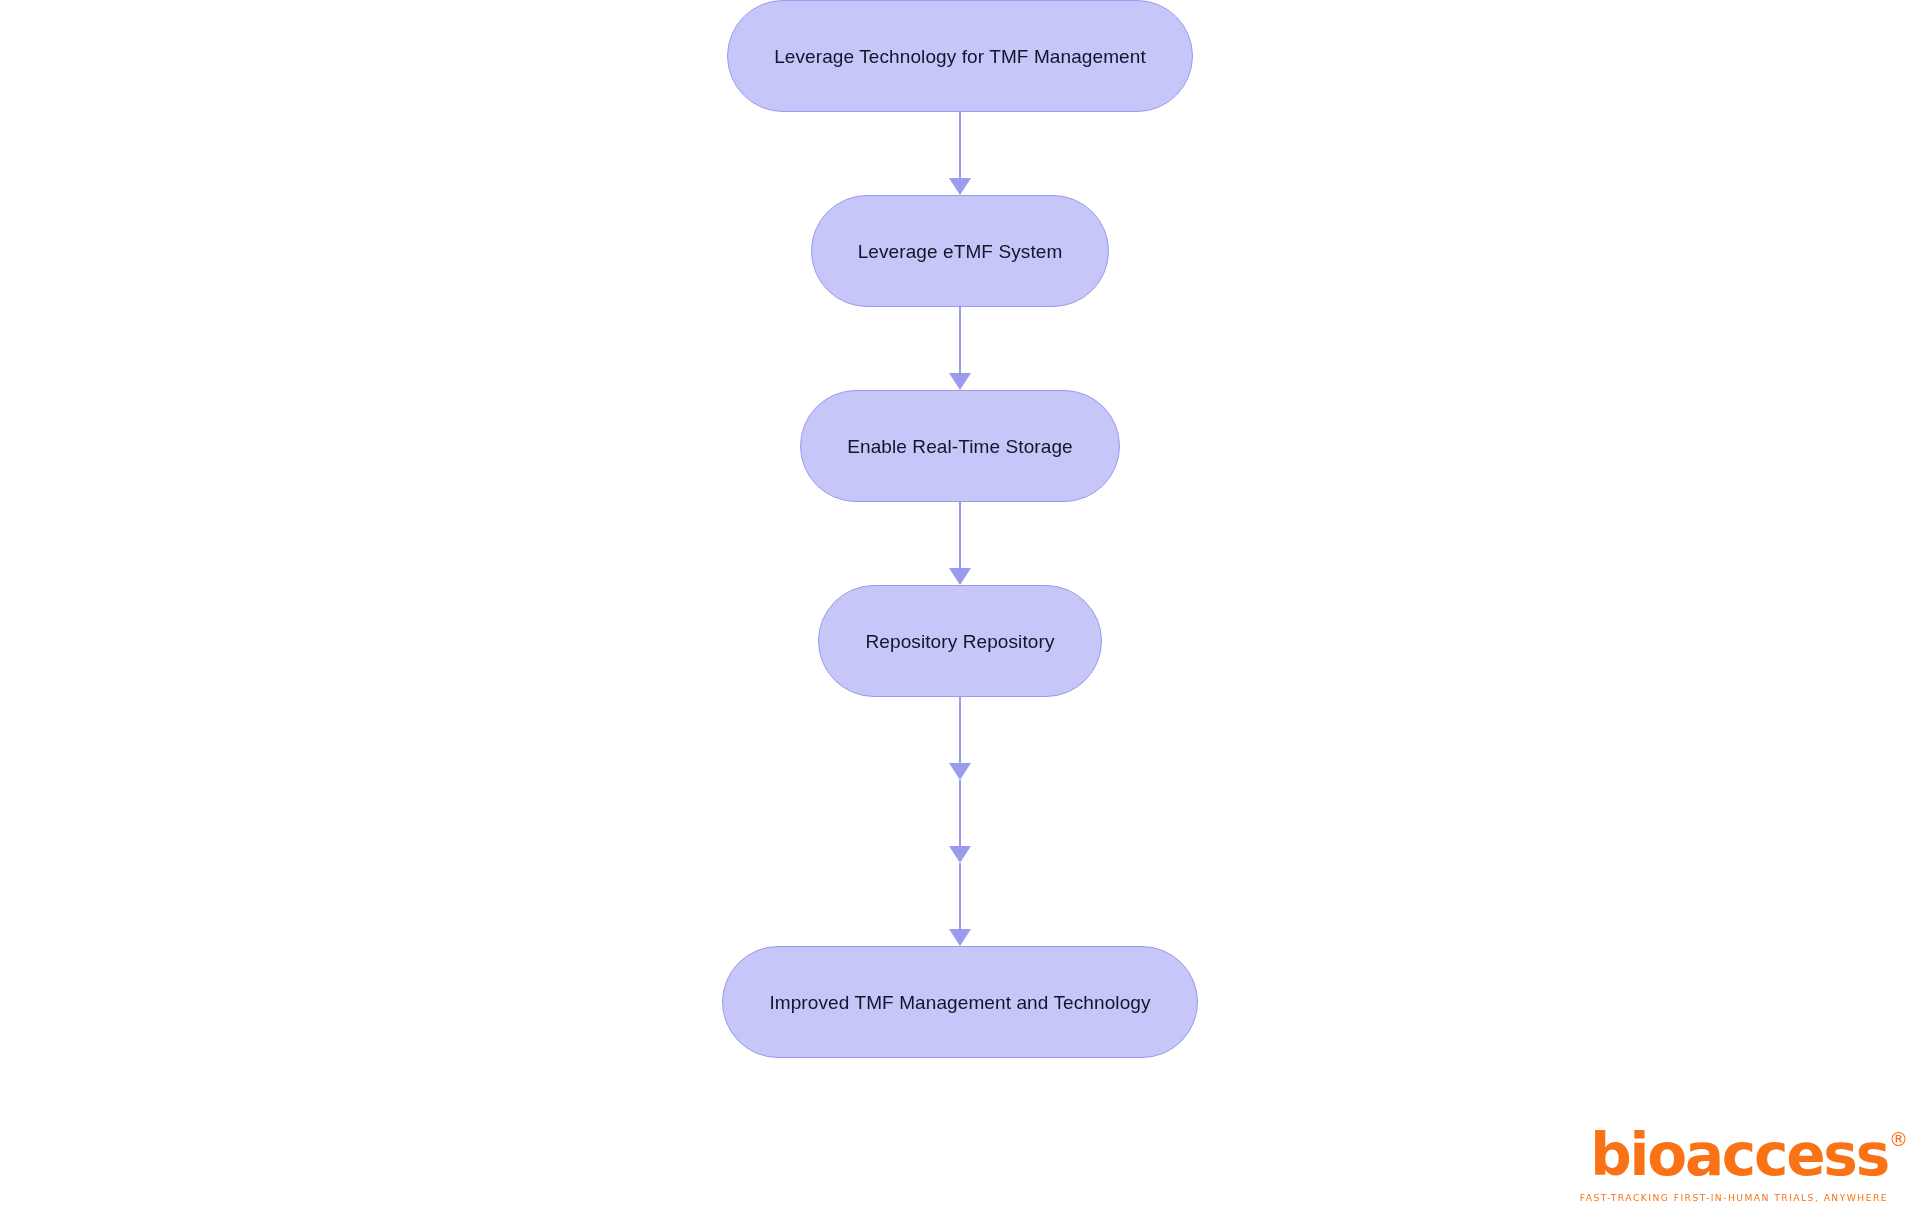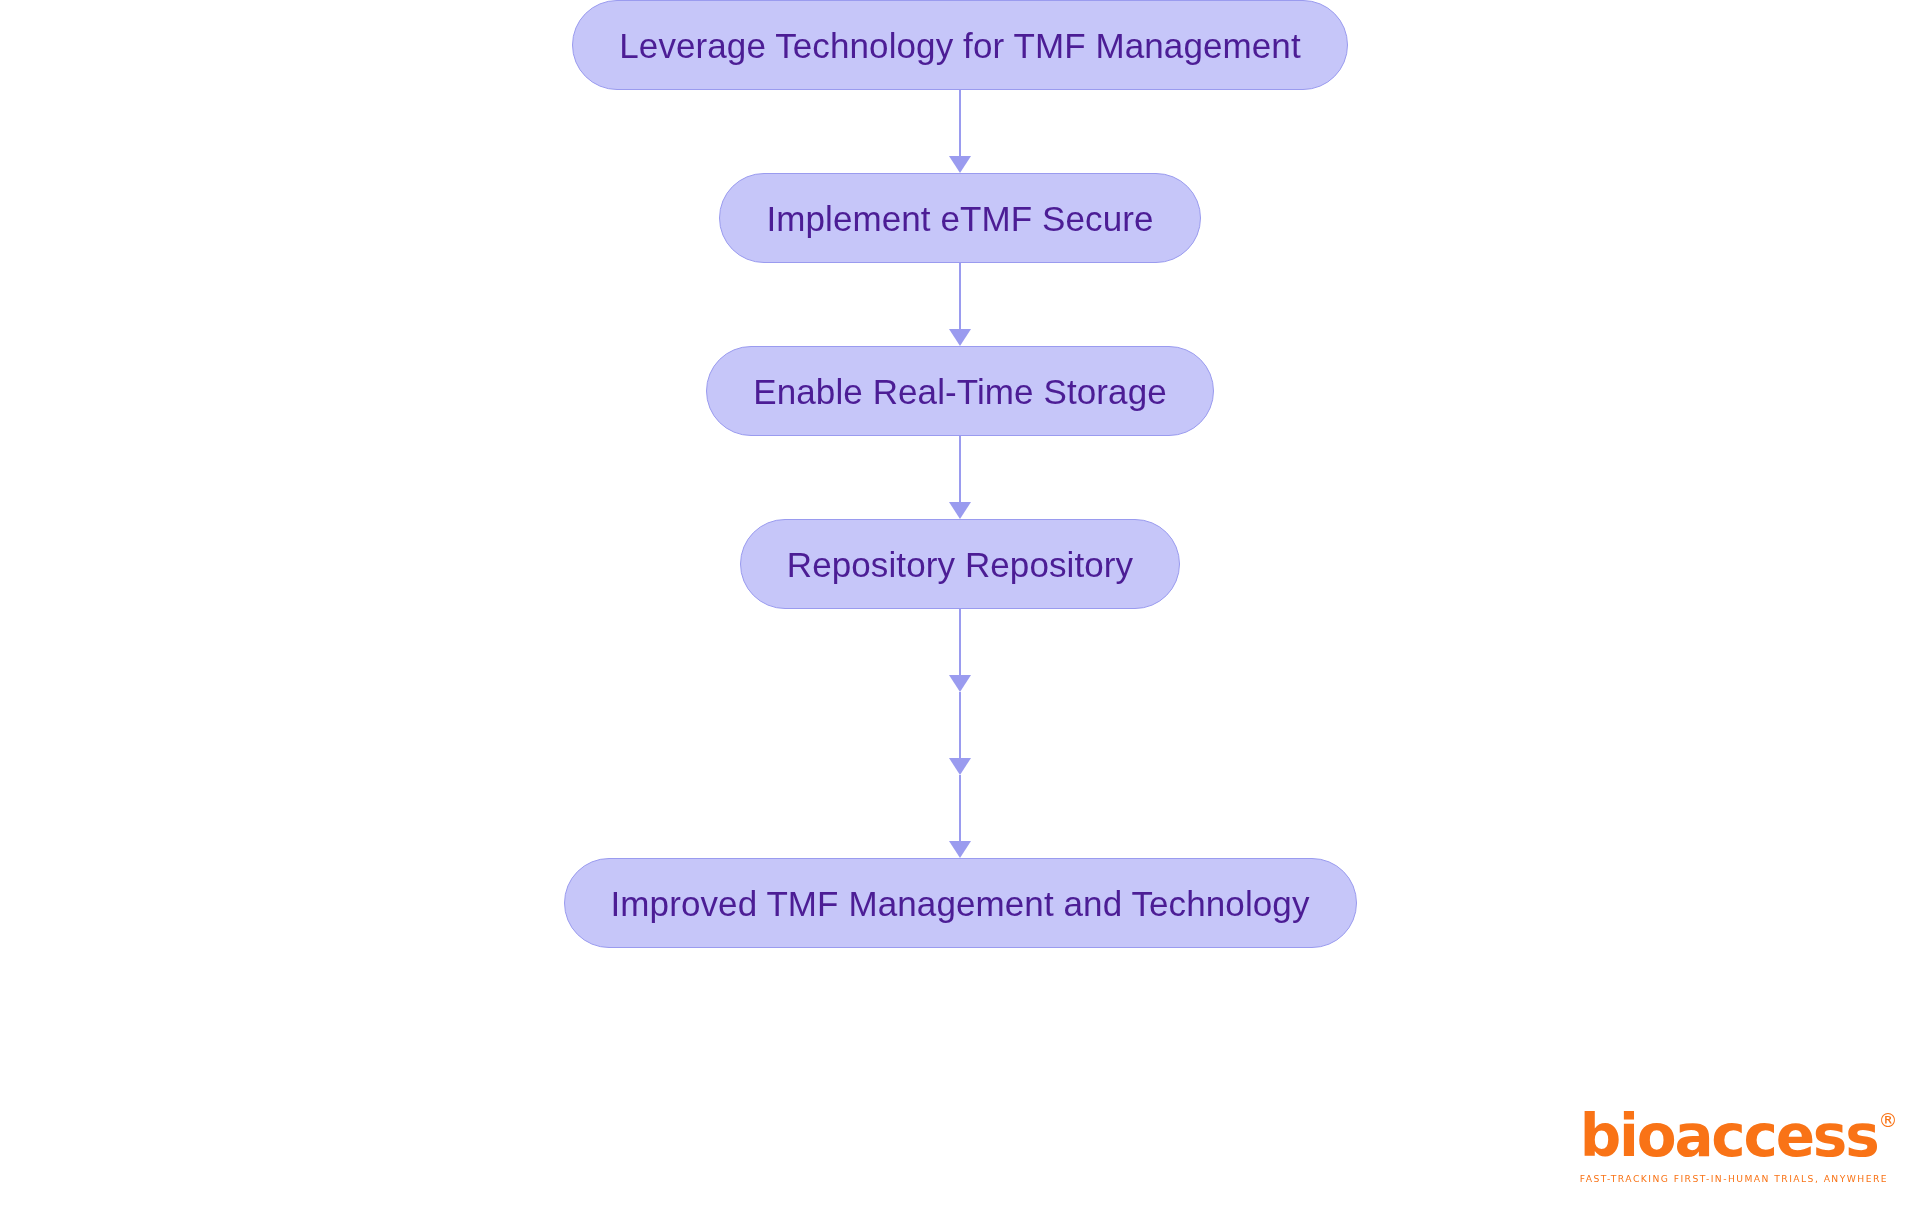--- a/index.html
+++ b/index.html
@@ -27,27 +27,27 @@
     width: 1920px;
     display: flex;
     flex-direction: column;
     align-items: center;
   }
 
   .node {
     background: #c6c6f9;
     border: 1.6px solid #9a9bef;
     border-radius: 999px;
-    color: #4c1d95;
+    color: #0f172a;
     display: flex;
     align-items: center;
     justify-content: center;
-    height: 90px;
+    height: 112px;
     padding: 0 46px;
-    font-size: 35px;
+    font-size: 19px;
     letter-spacing: 0.1px;
     white-space: nowrap;
     line-height: 1;
   }
 
   
   .connector {
     position: relative;
     width: 22px;
     height: 83px;
@@ -65,22 +65,22 @@
     height: 0;
     border-left: 11px solid transparent;
     border-right: 11px solid transparent;
     border-top: 17px solid #9a9bef;
   }
 
   
   .logo {
     position: absolute;
     right: 32px;
-    bottom: 31px;
-    text-align: left;
+    bottom: 12px;
+    text-align: right;
     user-select: none;
   }
   .logo-word {
     position: relative;
     display: inline-block;
     color: #f97316;
     font-family: "DejaVu Sans", sans-serif;
     font-weight: bold;
     font-size: 58px;
     letter-spacing: -2.2px;
@@ -113,21 +113,21 @@
     <div class="node">
       <span>Leverage Technology for TMF Management</span>
     </div>
 
     <div class="connector">
       <div class="stem"></div>
       <div class="head"></div>
     </div>
 
     <div class="node">
-      <span>Implement eTMF Secure</span>
+      <span>Leverage eTMF System</span>
     </div>
 
     <div class="connector">
       <div class="stem"></div>
       <div class="head"></div>
     </div>
 
     <div class="node">
       <span>Enable Real-Time Storage</span>
     </div>

